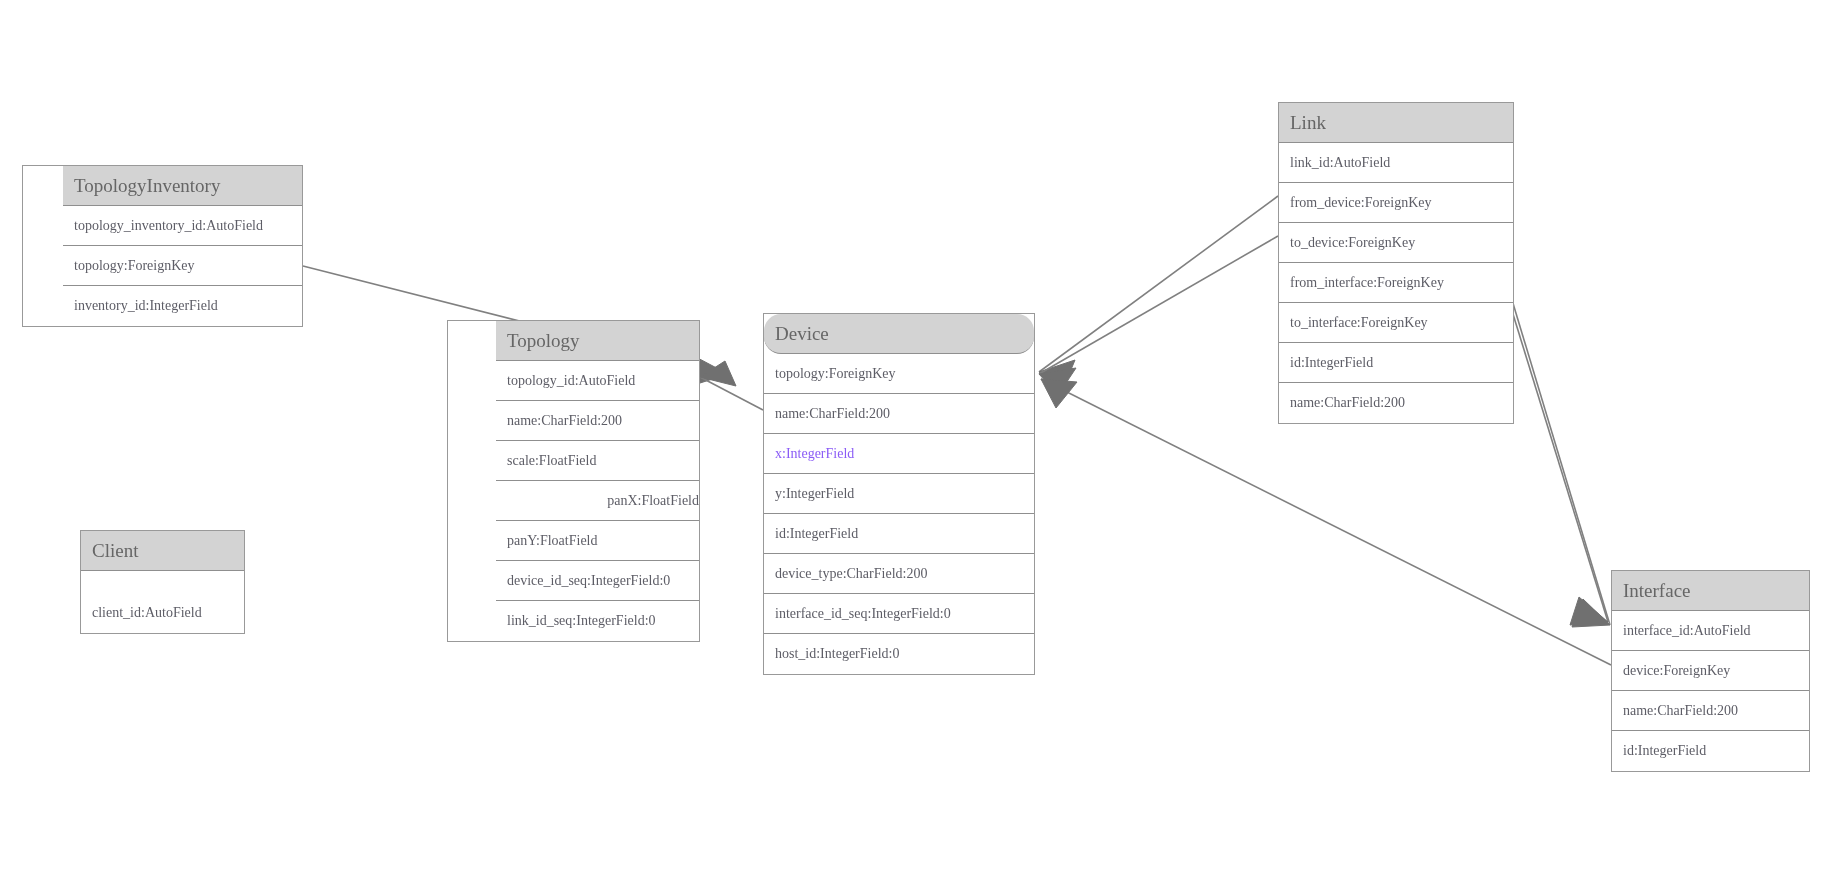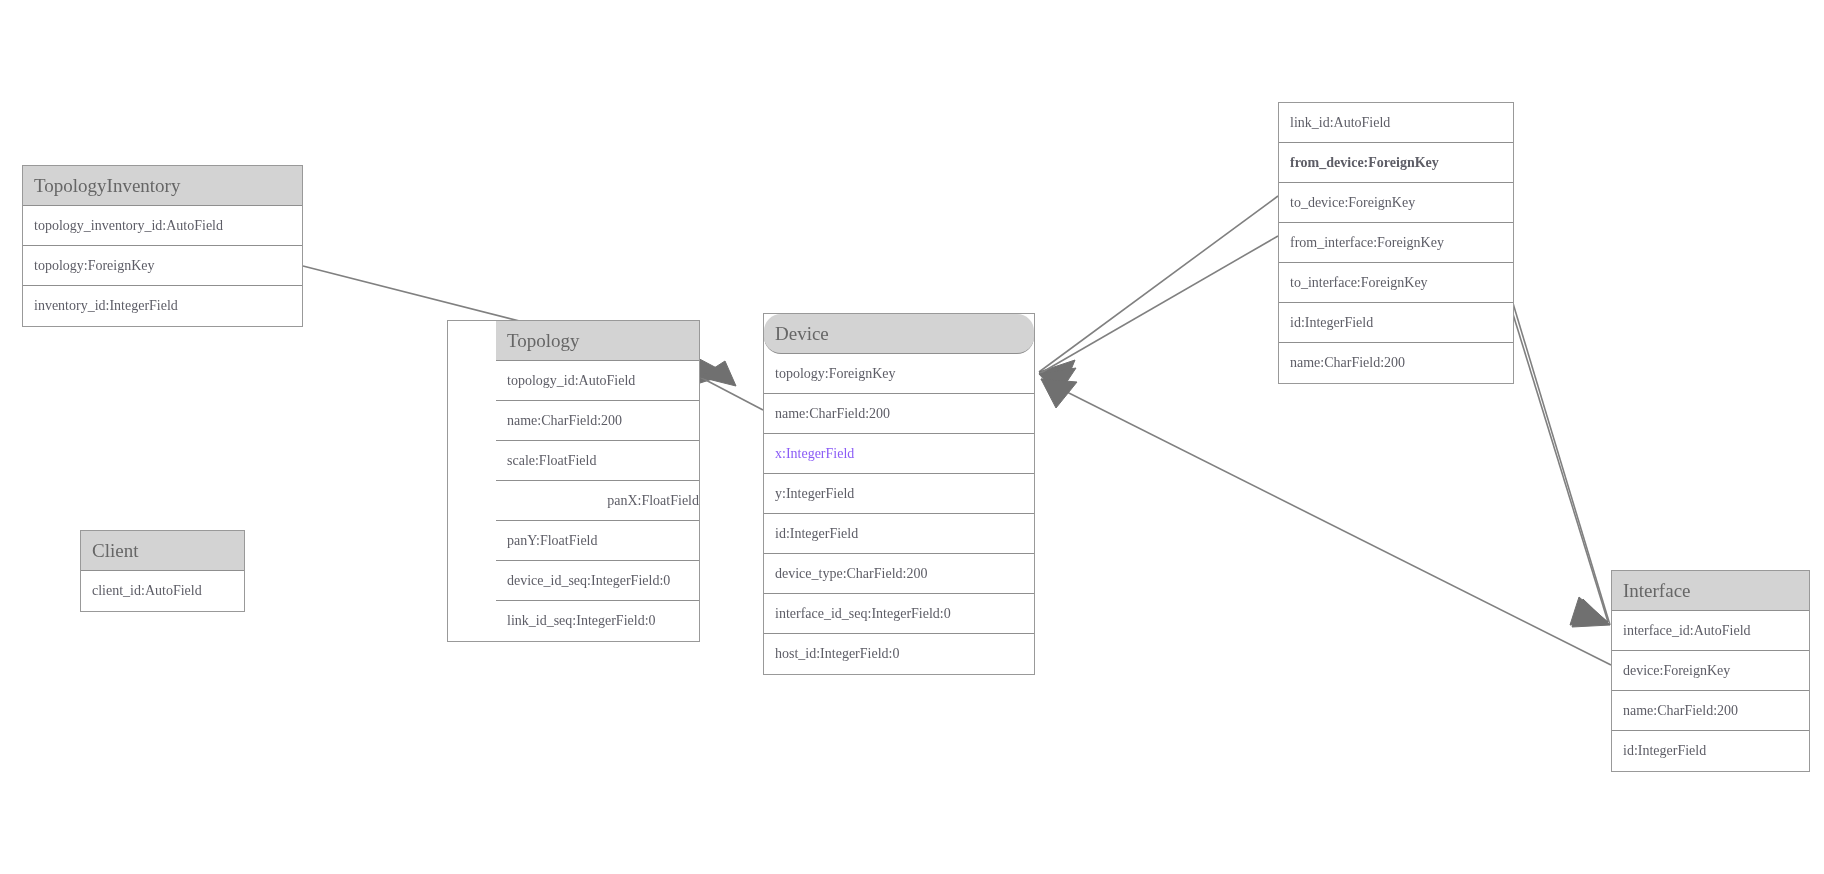--- a/index.html
+++ b/index.html
@@ -89,29 +89,29 @@
         <path d="M 1500,272 L 1608,622" stroke="#808080" stroke-width="1.6" fill="none"></path>
         <path d="M 1608,622 L 1579,597 L 1570,625 Z" fill="#707070" stroke="#707070" stroke-width="1"></path>
       </g>
       <g>
         <path d="M 1512,300 L 1610,625" stroke="#808080" stroke-width="1.6" fill="none"></path>
         <path d="M 1610,625 L 1583,599 L 1572,627 Z" fill="#707070" stroke="#707070" stroke-width="1"></path>
       </g>
     </svg>
 
   <div id="entity-layer">
-      <div class="entity" style="left: 22px; top: 165px; width: 281px; border-color: rgb(153, 153, 153);">
+      <div class="entity" style="left: 22px; top: 165px; width: 281px; border-color: rgb(153, 153, 153); padding-left: 40px;">
         <div class="entity-header" style="background: rgb(211, 211, 211);">TopologyInventory</div>
         <div class="entity-row" style="color: rgb(93, 93, 102);">topology_inventory_id:AutoField</div>
         <div class="entity-row" style="color: rgb(93, 93, 102);">topology:ForeignKey</div>
         <div class="entity-row last" style="color: rgb(93, 93, 102);">inventory_id:IntegerField</div>
       </div>
       <div class="entity" style="left: 80px; top: 530px; width: 165px; border-color: rgb(153, 153, 153);">
         <div class="entity-header" style="background: rgb(211, 211, 211);">Client</div>
-        <div class="entity-row last" style="color: rgb(93, 93, 102);">client_id:AutoField</div>
+        <div class="entity-row last" style="color: rgb(93, 93, 102); margin-top: 22px;">client_id:AutoField</div>
       </div>
       <div class="entity" style="left: 447px; top: 320px; width: 253px; border-color: rgb(153, 153, 153); padding-left: 48px;">
         <div class="entity-header" style="background: rgb(211, 211, 211);">Topology</div>
         <div class="entity-row" style="color: rgb(93, 93, 102);">topology_id:AutoField</div>
         <div class="entity-row" style="color: rgb(93, 93, 102);">name:CharField:200</div>
         <div class="entity-row" style="color: rgb(93, 93, 102);">scale:FloatField</div>
         <div class="entity-row" style="color: rgb(93, 93, 102); text-align: right;">panX:FloatField</div>
         <div class="entity-row" style="color: rgb(93, 93, 102);">panY:FloatField</div>
         <div class="entity-row" style="color: rgb(93, 93, 102);">device_id_seq:IntegerField:0</div>
         <div class="entity-row last" style="color: rgb(93, 93, 102);">link_id_seq:IntegerField:0</div>
@@ -121,22 +121,23 @@
         <div class="entity-row" style="color: rgb(93, 93, 102);">topology:ForeignKey</div>
         <div class="entity-row" style="color: rgb(93, 93, 102);">name:CharField:200</div>
         <div class="entity-row" style="color: #8b5cf6;">x:IntegerField</div>
         <div class="entity-row" style="color: rgb(93, 93, 102);">y:IntegerField</div>
         <div class="entity-row" style="color: rgb(93, 93, 102);">id:IntegerField</div>
         <div class="entity-row" style="color: rgb(93, 93, 102);">device_type:CharField:200</div>
         <div class="entity-row" style="color: rgb(93, 93, 102);">interface_id_seq:IntegerField:0</div>
         <div class="entity-row last" style="color: rgb(93, 93, 102);">host_id:IntegerField:0</div>
       </div>
       <div class="entity" style="left: 1278px; top: 102px; width: 236px; border-color: rgb(153, 153, 153);">
+        <div class="entity-header" style="background: rgb(211, 211, 211);">Link</div>
         <div class="entity-row" style="color: rgb(93, 93, 102);">link_id:AutoField</div>
-        <div class="entity-row" style="color: rgb(93, 93, 102); font-weight: bold;">from_device:ForeignKey</div>
+        <div class="entity-row" style="color: rgb(93, 93, 102);">from_device:ForeignKey</div>
         <div class="entity-row" style="color: rgb(93, 93, 102);">to_device:ForeignKey</div>
         <div class="entity-row" style="color: rgb(93, 93, 102);">from_interface:ForeignKey</div>
         <div class="entity-row" style="color: rgb(93, 93, 102);">to_interface:ForeignKey</div>
         <div class="entity-row" style="color: rgb(93, 93, 102);">id:IntegerField</div>
         <div class="entity-row last" style="color: rgb(93, 93, 102);">name:CharField:200</div>
       </div>
       <div class="entity" style="left: 1611px; top: 570px; width: 199px; border-color: rgb(153, 153, 153);">
         <div class="entity-header" style="background: rgb(211, 211, 211);">Interface</div>
         <div class="entity-row" style="color: rgb(93, 93, 102);">interface_id:AutoField</div>
         <div class="entity-row" style="color: rgb(93, 93, 102);">device:ForeignKey</div>

